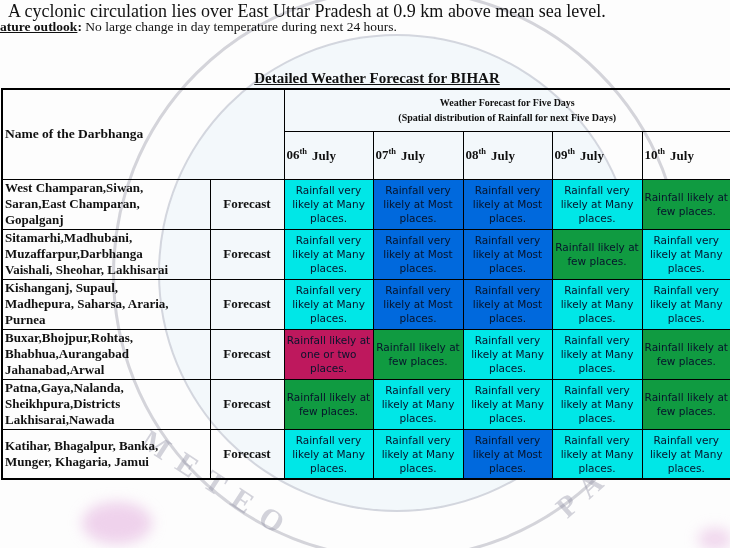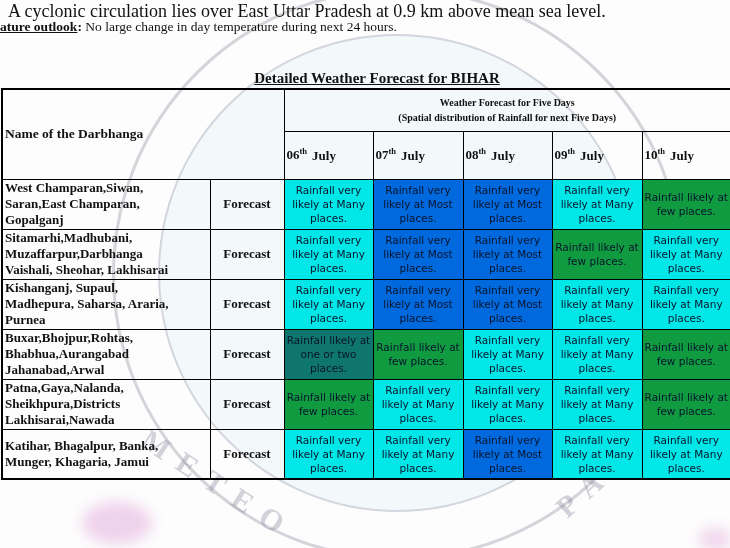--- a/index.html
+++ b/index.html
@@ -149,21 +149,21 @@
           <td class="cell" style="background-color: rgb(0, 105, 221);">Rainfall very likely at Most places.</td>
           <td class="cell" style="background-color: rgb(0, 231, 231);">Rainfall very likely at Many places.</td>
           <td class="cell" style="background-color: rgb(0, 231, 231);">Rainfall very likely at Many places.</td>
         </tr>
 
         <tr class="drow">
           <td class="districts">Buxar,Bhojpur,Rohtas,
 Bhabhua,Aurangabad
 Jahanabad,Arwal</td>
           <td class="fc-label">Forecast</td>
-          <td class="cell" style="background-color: #0f766e;">Rainfall likely at one or two places.</td>
+          <td class="cell" style="background-color: #be185d;">Rainfall likely at one or two places.</td>
           <td class="cell" style="background-color: rgb(16, 155, 65);">Rainfall likely at few places.</td>
           <td class="cell" style="background-color: rgb(0, 231, 231);">Rainfall very likely at Many places.</td>
           <td class="cell" style="background-color: rgb(0, 231, 231);">Rainfall very likely at Many places.</td>
           <td class="cell" style="background-color: rgb(16, 155, 65);">Rainfall likely at few places.</td>
         </tr>
 
         <tr class="drow">
           <td class="districts">Patna,Gaya,Nalanda,
 Sheikhpura,Districts
 Lakhisarai,Nawada</td>

